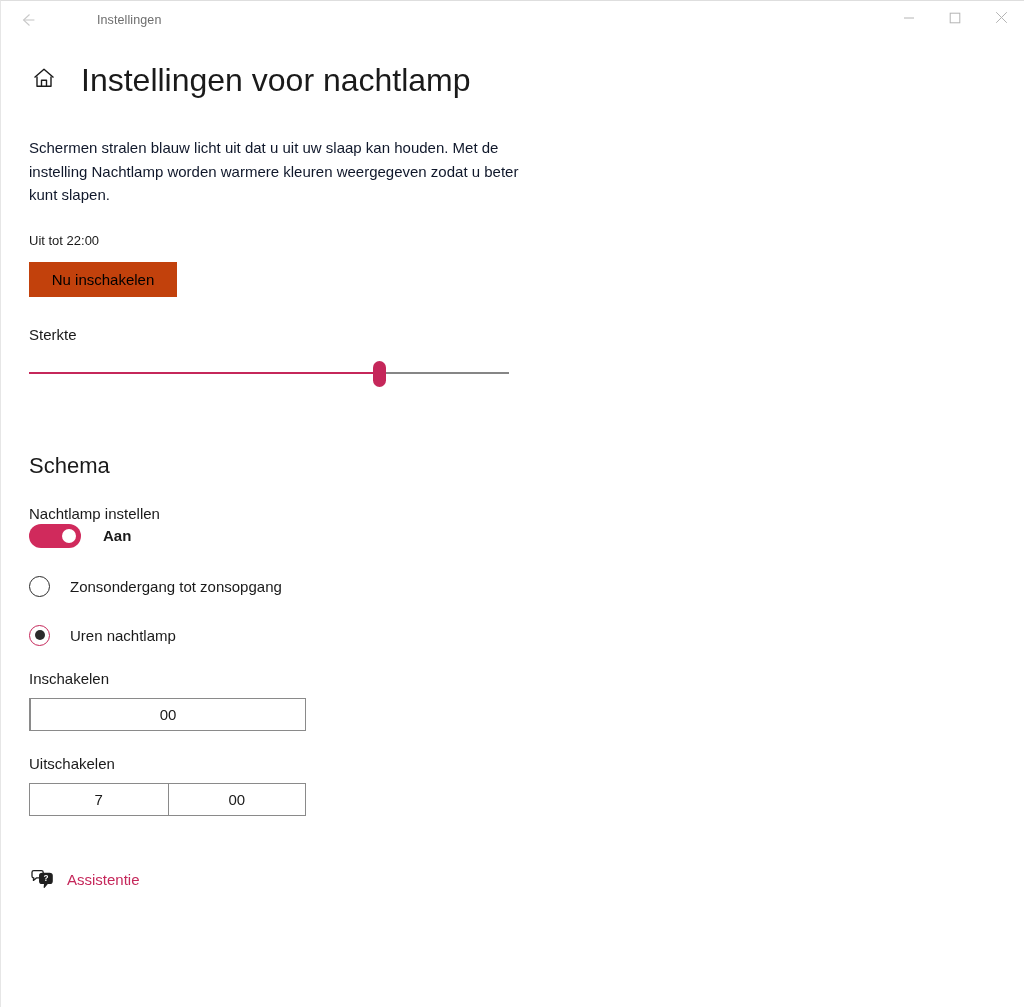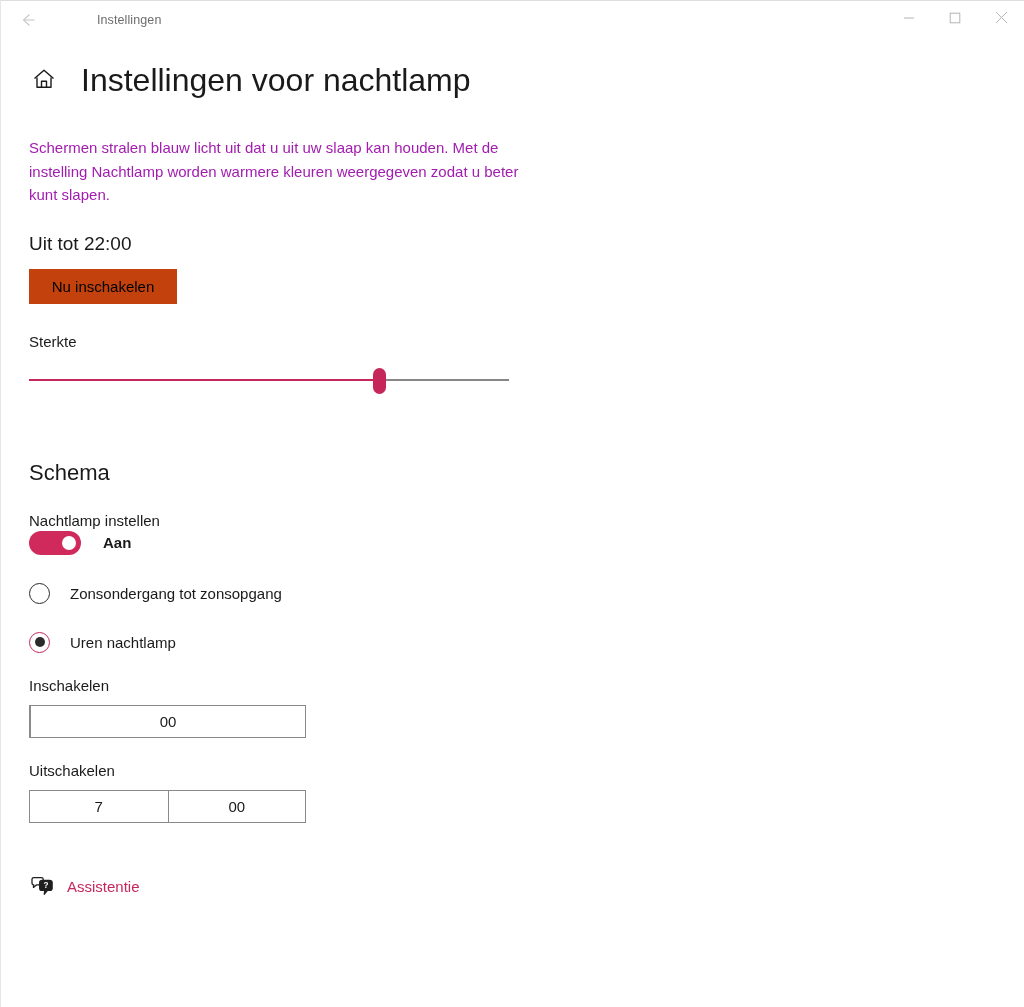--- a/index.html
+++ b/index.html
@@ -65,21 +65,20 @@
     display: flex;
     align-items: center;
     justify-content: center;
     cursor: pointer;
   }
   .caption-btn svg { display: block; }
 
   
   #page-header {
     display: flex;
-    align-items: center;
     margin-top: 24px;
     padding-left: 26px;
   }
   #home-button {
     width: 34px;
     height: 34px;
     display: flex;
     align-items: center;
     justify-content: center;
     cursor: pointer;
@@ -96,26 +95,26 @@
 
   
   #content {
     padding-left: 28px;
     padding-top: 0;
   }
   .description {
     margin-top: 38px;
     font-size: 15px;
     line-height: 23.5px;
-    color: #a21caf;
+    color: #0f172a;
     max-width: 520px;
   }
   .status-line {
     margin-top: 26px;
-    font-size: 19px;
+    font-size: 13px;
     color: #1a1a1a;
   }
   #enable-now-button {
     margin-top: 14px;
     display: inline-block;
     min-width: 148px;
     height: 35px;
     line-height: 35px;
     background: #c2410c;
     border: none;

